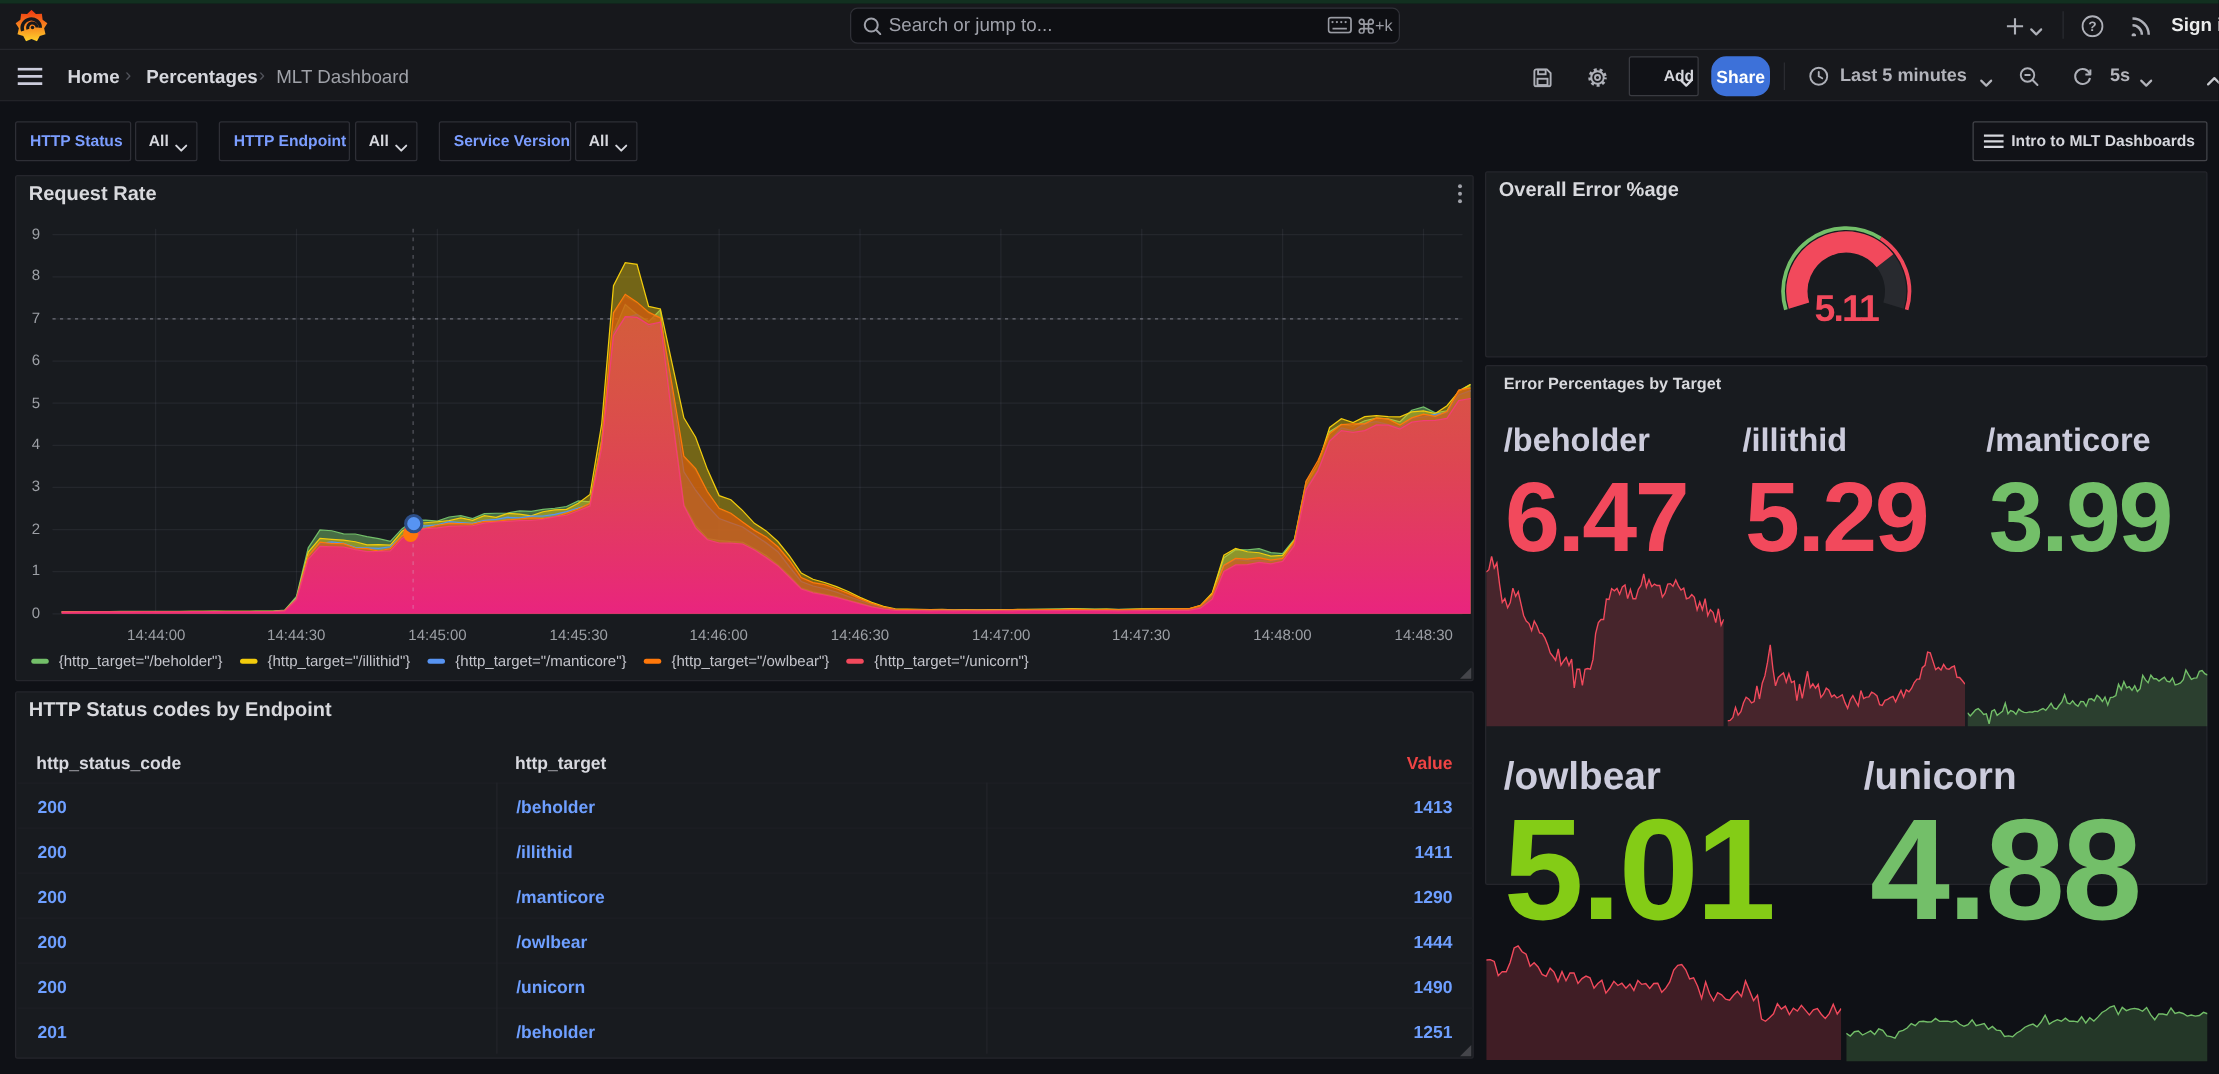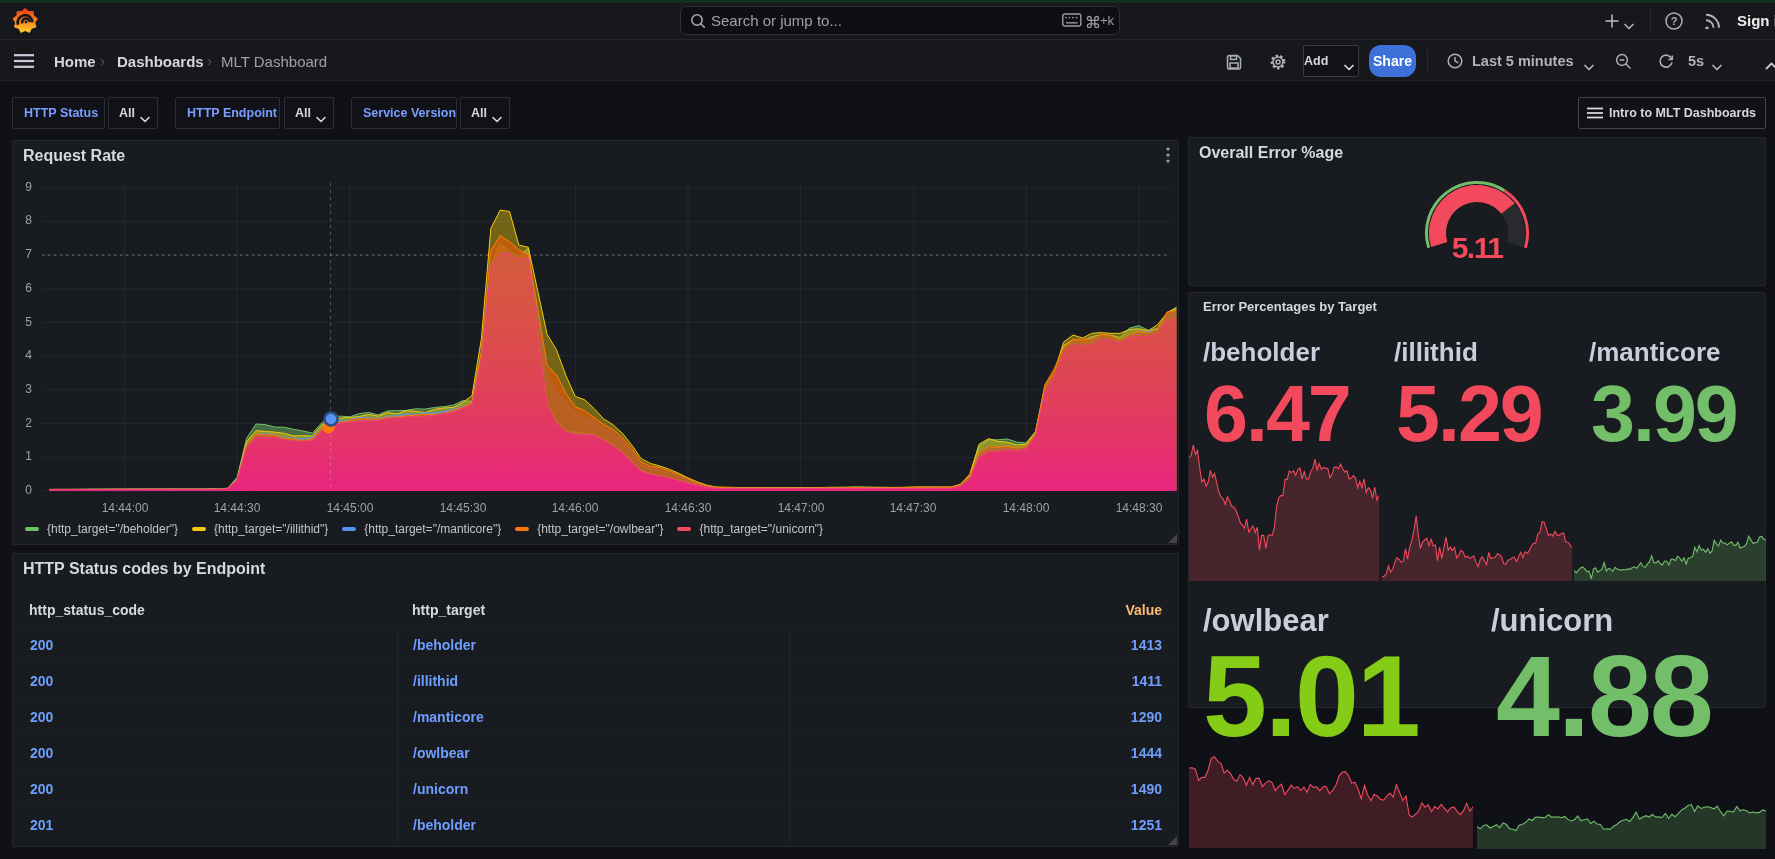--- a/index.html
+++ b/index.html
@@ -74,34 +74,34 @@
 <div class="abs" style="left:1737px;top:12px;font-size:15px;font-weight:bold;color:#eceded;white-space:nowrap;">Sign in</div>
 
 <div class="abs" style="left:0;top:40px;width:1775px;height:41px;background:#17181c;border-bottom:1px solid #222328;"></div>
 <div class="abs" style="left:14px;top:54px;"><svg width="20" height="14" viewBox="0 0 20 14" style="">
       <line x1="0" y1="1.2" x2="20" y2="1.2" stroke="#ccccdc" stroke-width="2.2"></line>
       <line x1="0" y1="7" x2="20" y2="7" stroke="#ccccdc" stroke-width="2.2"></line>
       <line x1="0" y1="12.8" x2="20" y2="12.8" stroke="#ccccdc" stroke-width="2.2"></line>
     </svg></div>
 <div class="abs" style="left:54px;top:53px;font-size:15px;font-weight:bold;color:#d5d6dc;">Home</div>
 <div class="abs" style="left:100px;top:52px;font-size:15px;color:#52545c;">›</div>
-<div class="abs" style="left:117px;top:53px;font-size:15px;font-weight:bold;color:#d5d6dc;">Dashboards</div>
+<div class="abs" style="left:117px;top:53px;font-size:15px;font-weight:bold;color:#d5d6dc;">Percentages</div>
 <div class="abs" style="left:207px;top:52px;font-size:15px;color:#52545c;">›</div>
 <div class="abs" style="left:221px;top:53px;font-size:15px;color:#9fa1a8;">MLT Dashboard</div>
 <div class="abs" style="left:1226px;top:54px;"><svg width="16" height="16" viewBox="0 0 16 16" style="">
       <path d="M1.5,3 a1.5,1.5 0 0 1 1.5,-1.5 h8.5 l3,3 v9 a1.5,1.5 0 0 1 -1.5,1.5 h-10 a1.5,1.5 0 0 1 -1.5,-1.5 z" fill="none" stroke="#aeb0b8" stroke-width="1.5"></path>
       <rect x="4" y="9" width="8" height="5" fill="none" stroke="#aeb0b8" stroke-width="1.5"></rect>
       <rect x="4.5" y="1.8" width="6" height="3.6" fill="none" stroke="#aeb0b8" stroke-width="1.5"></rect>
     </svg></div>
 <div class="abs" style="left:1270px;top:54px;"><svg width="16" height="16" viewBox="0 0 16 16" style="">
       <circle cx="8" cy="8" r="6.1" fill="none" stroke="#aeb0b8" stroke-width="2.6" stroke-dasharray="2.3,2.15" stroke-dashoffset="1"></circle>
       <circle cx="8" cy="8" r="5" fill="none" stroke="#aeb0b8" stroke-width="1.6"></circle>
       <circle cx="8" cy="8" r="2" fill="none" stroke="#aeb0b8" stroke-width="1.5"></circle>
     </svg></div>
-<div class="abs fbox" style="left:1303px;top:45px;width:56px;border-color:#3a3b41;color:#d6d7dd;padding-left:0;">Add</div>
+<div class="abs fbox" style="left:1303px;top:45px;width:56px;border-color:#3a3b41;color:#d6d7dd;padding-left:27px;">Add</div>
 <div class="abs" style="left:1344px;top:58px;"><svg width="10" height="9" viewBox="0 0 10 9" style="">
       <polyline points="1,2.5 5,6.5 9,2.5" fill="none" stroke="#d6d7dd" stroke-width="1.7" stroke-linecap="round" stroke-linejoin="round"></polyline>
     </svg></div>
 <div class="abs" style="left:1369px;top:45px;width:47px;height:32px;background:#3d71d9;border-radius:12px;color:#ffffff;font-size:14px;font-weight:bold;line-height:32px;text-align:center;">Share</div>
 <div class="abs" style="left:1427px;top:50px;width:1px;height:22px;background:#2a2b30;"></div>
 <div class="abs" style="left:1447px;top:53px;"><svg width="16" height="16" viewBox="0 0 16 16" style="">
       <circle cx="8" cy="8" r="6.8" fill="none" stroke="#aeb0b8" stroke-width="1.5"></circle>
       <polyline points="8,4.5 8,8 10.8,9.6" fill="none" stroke="#aeb0b8" stroke-width="1.5" stroke-linecap="round"></polyline>
     </svg></div>
 <div class="abs" style="left:1472px;top:53px;font-size:14.5px;font-weight:bold;color:#b2b3ba;">Last 5 minutes</div>
@@ -230,21 +230,21 @@
     <span class="d" style="background:#5794F2"></span>{http_target="/manticore"}
     <span class="d" style="background:#FF780A"></span>{http_target="/owlbear"}
     <span class="d" style="background:#F2495C"></span>{http_target="/unicorn"}
   </div>
 </div>
 
 <div class="panel" style="left:12px;top:553px;width:1167px;height:294px;">
   <div class="ptitle" style="left:10px;top:6px;">HTTP Status codes by Endpoint</div>
   <div class="abs" style="left:16px;top:48px;font-size:14px;font-weight:bold;color:#d8d9df;">http_status_code</div>
   <div class="abs" style="left:399px;top:48px;font-size:14px;font-weight:bold;color:#d8d9df;">http_target</div>
-  <div class="abs" style="right:16px;top:48px;font-size:14px;font-weight:bold;color:#fdba74;">Value</div>
+  <div class="abs" style="right:16px;top:48px;font-size:14px;font-weight:bold;color:#ef4444;">Value</div>
   <div class="corner"></div>
   <div class="trow" style="top:72px">
       <div class="c1">200</div>
       <div class="c2">/beholder</div>
       <div class="c3">1413</div>
     </div>
 <div class="trow" style="top:108px">
       <div class="c1">200</div>
       <div class="c2">/illithid</div>
       <div class="c3">1411</div>

